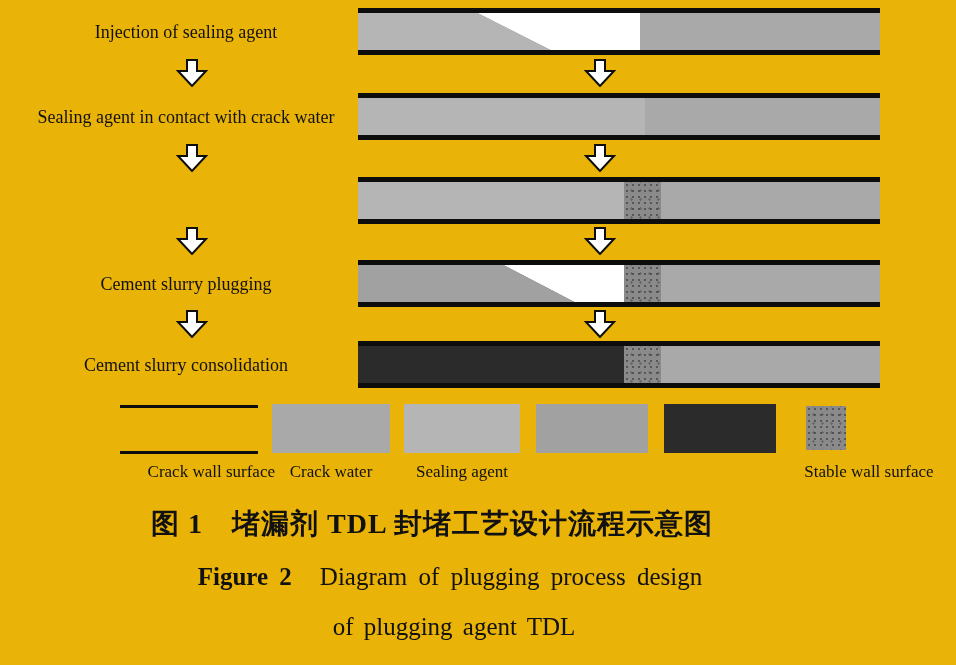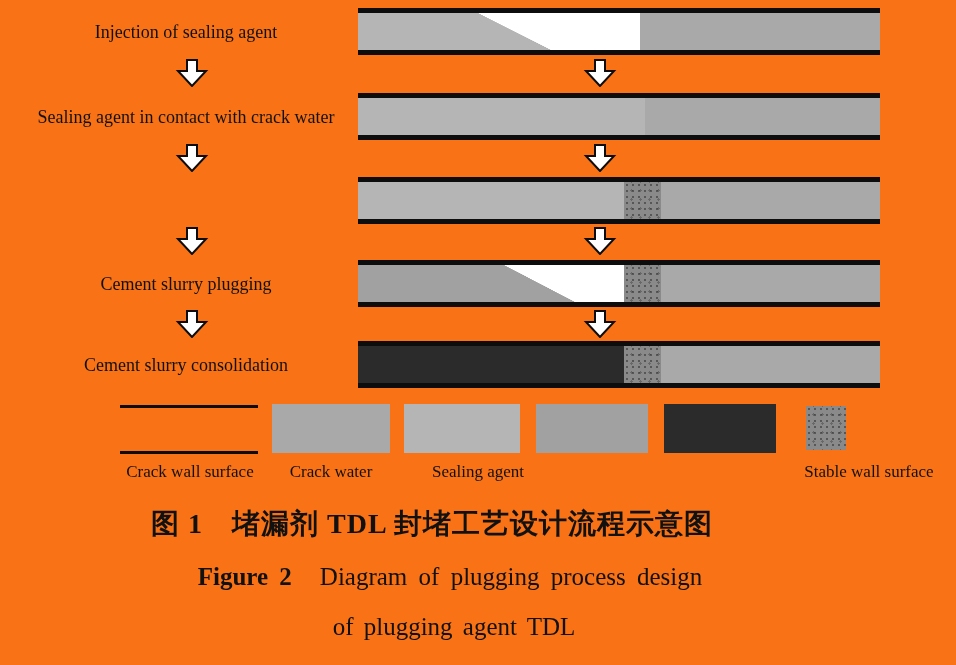--- a/index.html
+++ b/index.html
@@ -2,21 +2,21 @@
 <html><head>
 <meta charset="utf-8">
 <style>
   * { margin:0; padding:0; box-sizing:border-box; }
   html,body { background:#ffffff; }
   body {
     width:956px; height:665px;
     font-family:"Liberation Serif","DejaVu Serif",serif;
     color:#111111;
   }
-  .page { position:relative; width:956px; height:665px; background:#f97316; overflow:hidden; }
+  .page { position:relative; width:956px; height:665px; background:#eab308; overflow:hidden; }
 
   
   .step-label {
     position:absolute; left:2px; width:368px;
     text-align:center; font-size:18px; line-height:1.12;
     transform:translateY(-50%);
     white-space:nowrap;
   }
   .sl1 { top:32px; }
   .sl2 { top:117px; }
@@ -54,23 +54,23 @@
   .wline.topl { top:0; }
   .wline.botl { bottom:0; }
   .sw-water   { left:272px; top:404px; width:118px; height:49px; }
   .sw-sealing { left:404px; top:404px; width:116px; height:49px; }
   .sw-cement  { left:536px; top:404px; width:112px; height:49px; }
   .sw-solid   { left:664px; top:404px; width:112px; height:49px; }
   .sw-stable  { left:806px; top:406px; width:40px;  height:44px; }
   .legend-label {
     position:absolute; text-align:center; font-size:17px; white-space:nowrap;
   }
-  .ll-wall    { left:105px; top:462px; width:170px; }
+  .ll-wall    { left:105px; top:462px; width:170px;text-align:right; }
   .ll-water   { left:262px; top:462px; width:138px; }
-  .ll-sealing { left:410px; top:462px; width:136px; }
+  .ll-sealing { left:394px; top:462px; width:136px; }
   .ll-cement  { left:524px; top:462px; width:136px; }
   .ll-solid   { left:654px; top:464px; width:132px; }
   .ll-stable  { left:782px; top:462px; width:174px; }
 
   
   .cap-zh {
     position:absolute; top:505px; left:0; width:956px;
     text-align:center; font-size:28px; font-weight:bold;
     transform:translateX(-46px);
     letter-spacing:1px;

